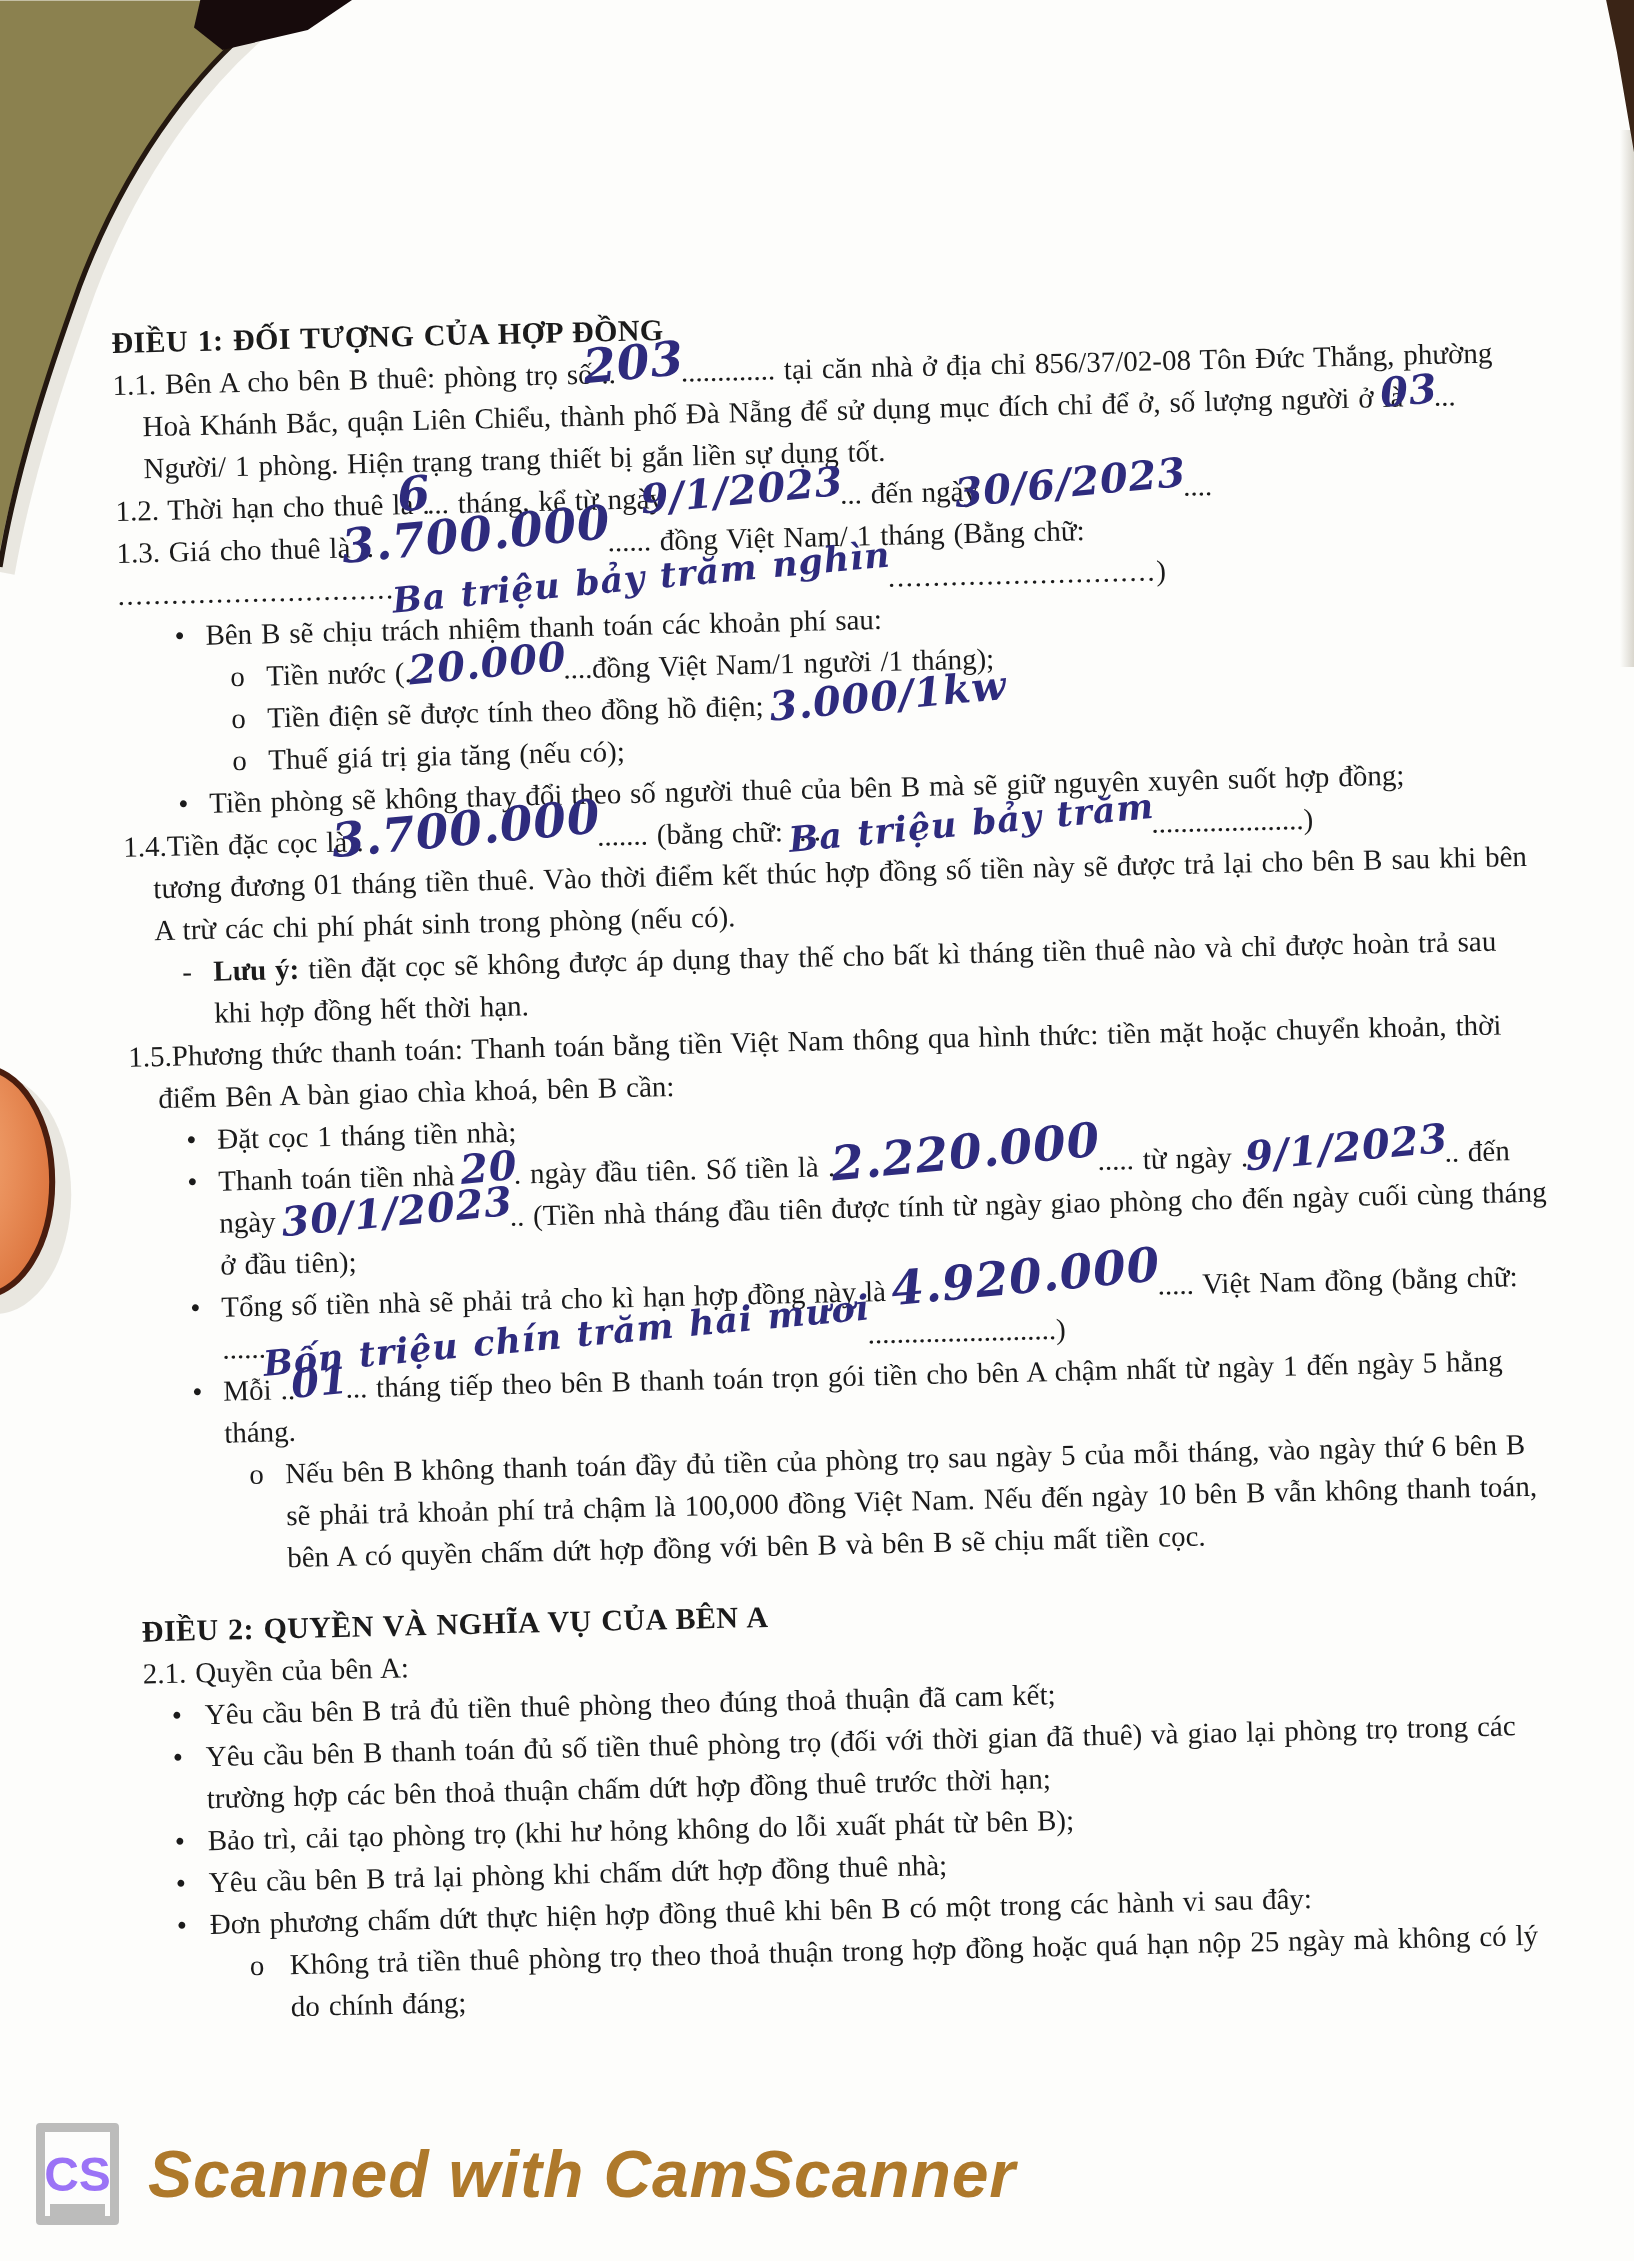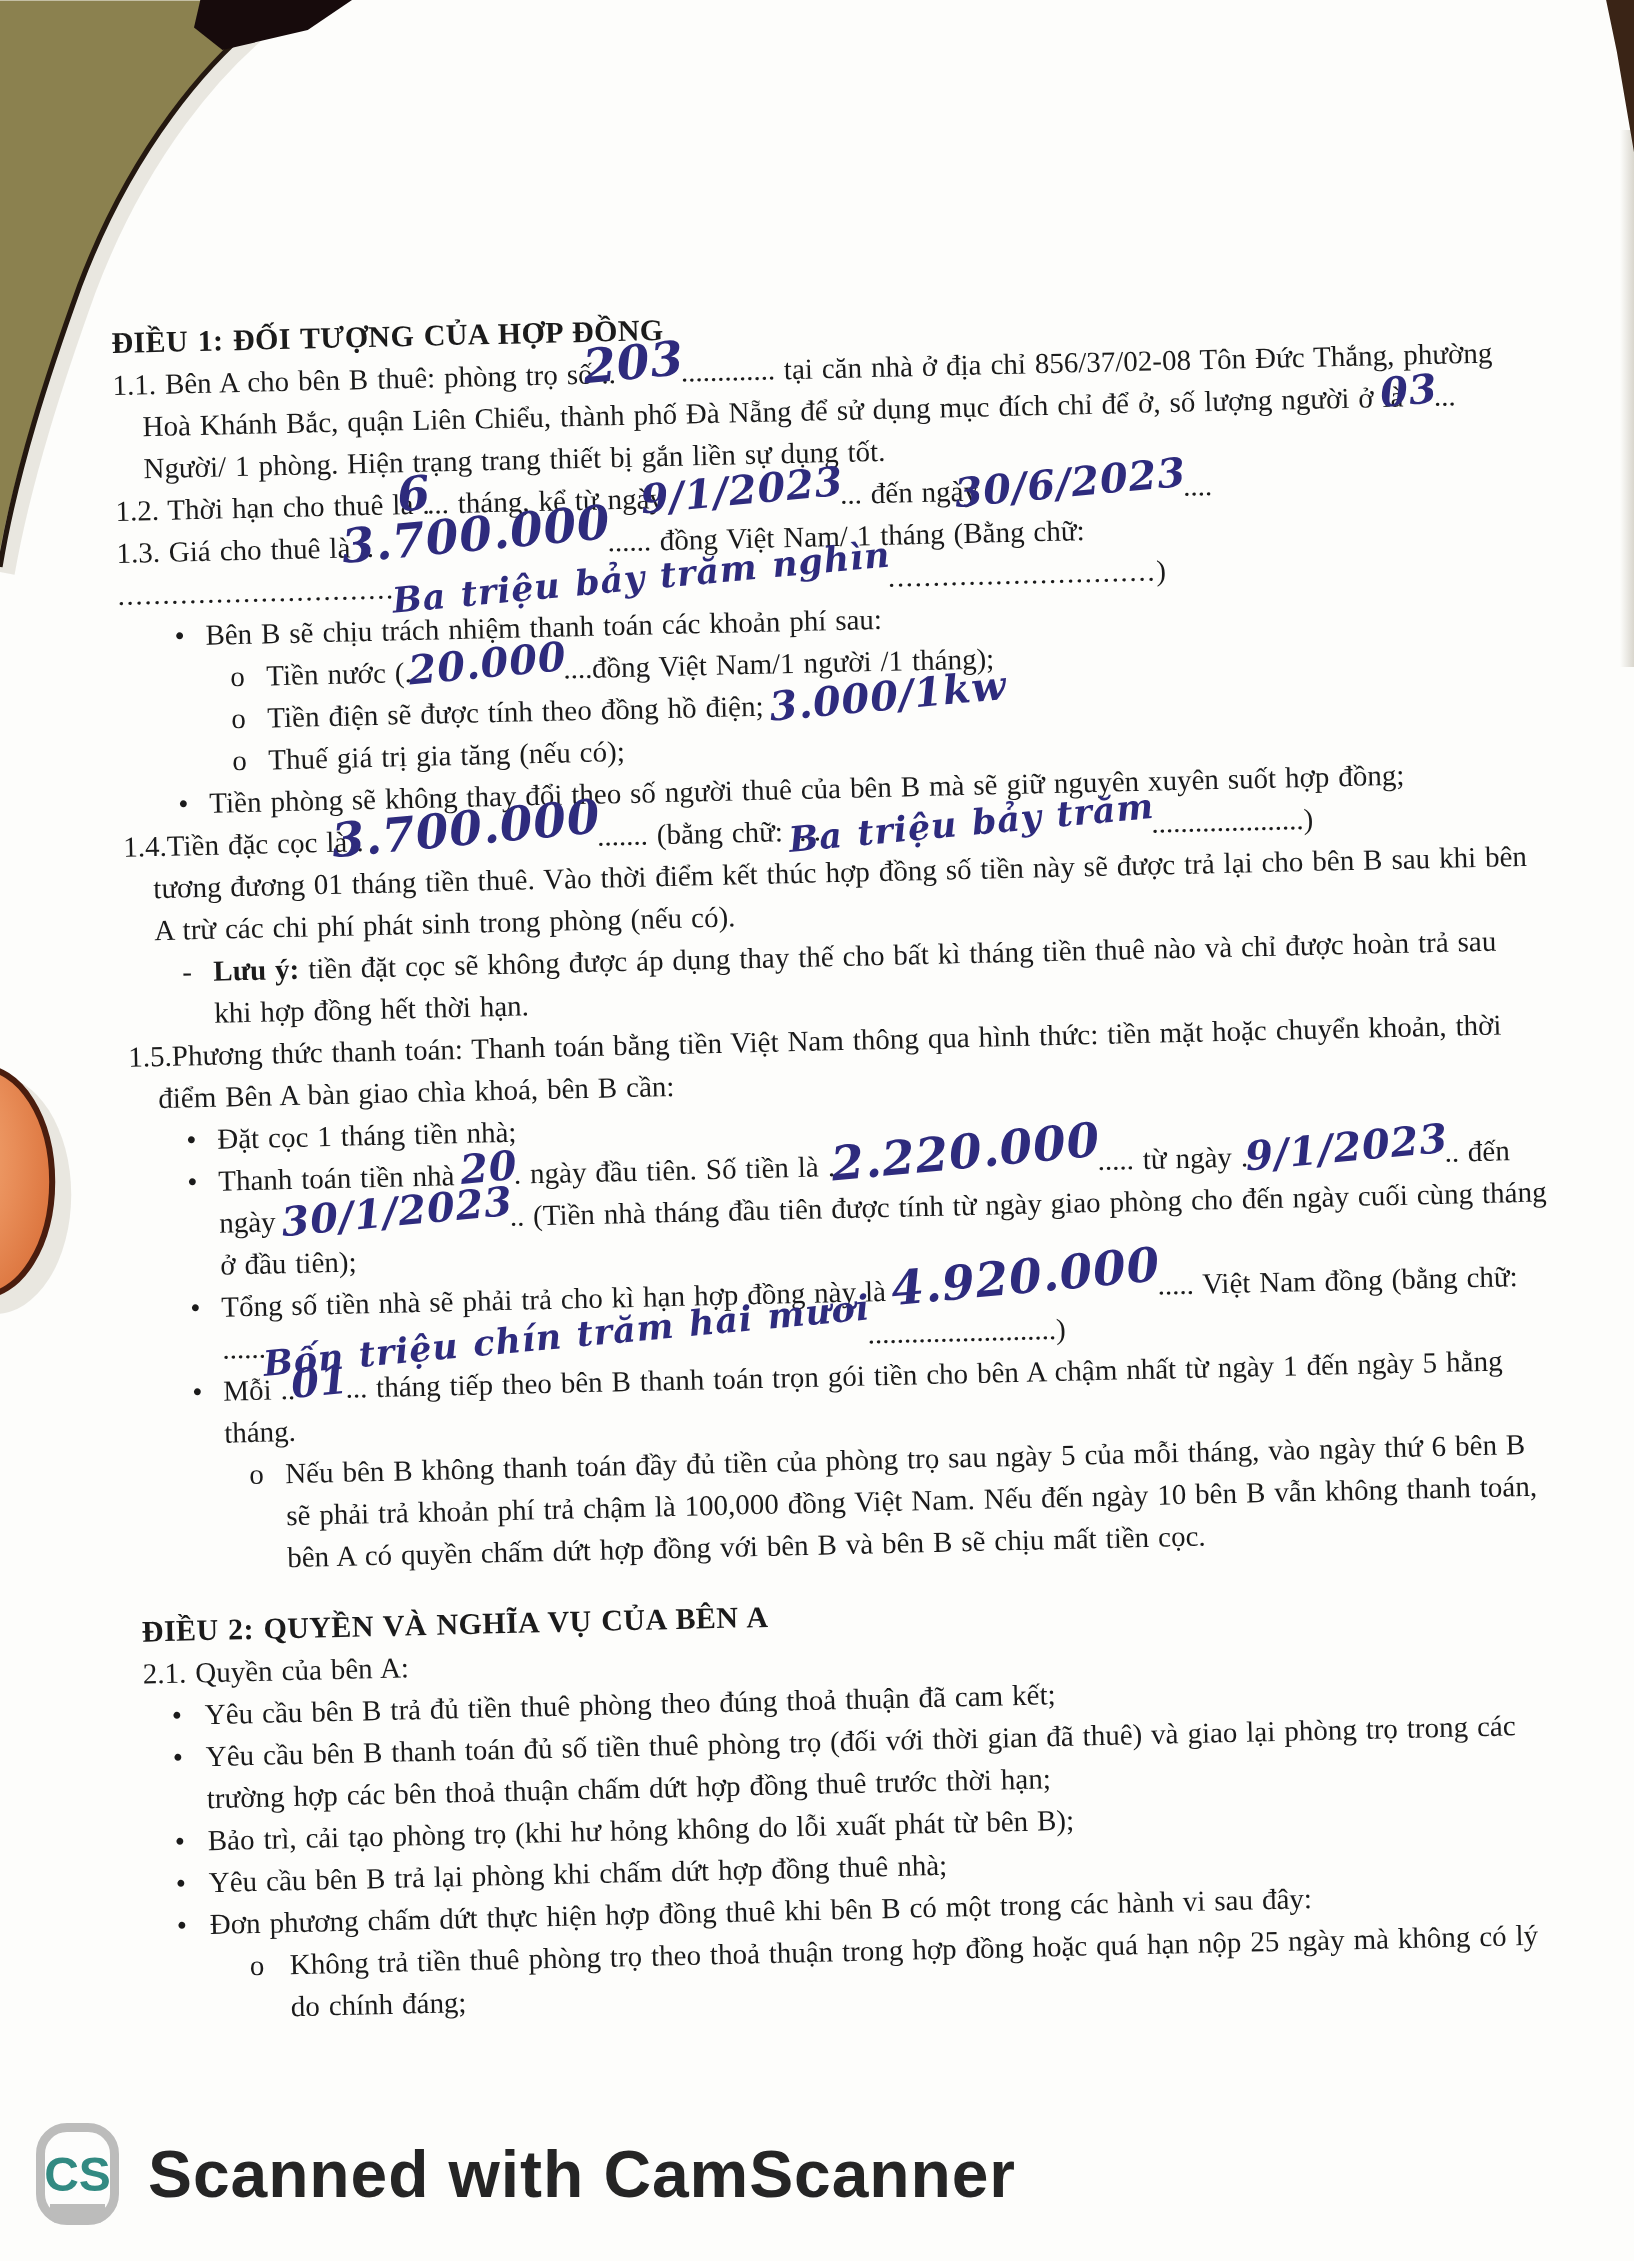--- a/index.html
+++ b/index.html
@@ -55,32 +55,32 @@
     letter-spacing:0.9px;white-space:nowrap;
   }
   .hw-lg{font-size:47px;top:-5.2px;}
   .hw-sm{font-size:35px;}
   
   .watermark{
     position:absolute;left:36px;top:2123px;z-index:6;
     display:flex;align-items:center;gap:29px;opacity:.85;
   }
   .wm-icon{
-    width:83px;height:102px;border:9.5px solid #b1b1b1;border-radius:31px;
+    width:83px;height:102px;border:9.5px solid #b1b1b1;border-radius:4px;
     position:relative;display:flex;align-items:center;justify-content:center;
     font-family:"Liberation Sans",sans-serif;font-weight:bold;font-size:48px;
-    color:#0f766e;box-sizing:border-box;background:rgba(255,255,255,.2);
+    color:#8b5cf6;box-sizing:border-box;background:rgba(255,255,255,.2);
   }
   .wm-icon::after{
     content:"";position:absolute;left:5.2px;right:5.2px;bottom:-7px;height:19px;
     background:#b1b1b1;border-radius:0 0 7px 7px;
   }
   .wm-text{
     font-family:"Liberation Sans",sans-serif;font-weight:600;font-size:66px;
-    color:#000000;letter-spacing:0.9px;white-space:nowrap;
+    color:#a16207;letter-spacing:0.9px;white-space:nowrap;font-style:italic;
   }
 </style>
 </head>
 <body>
 
 <svg class="corner-svg" width="320" height="589" viewBox="0 0 370 680">
   <path d="M0,0 L332,0 C238,62 148,182 92,330 C56,430 18,545 0,655 Z" fill="#8b814f"></path>
   <path d="M340,4 C246,66 156,186 100,334 C64,434 26,549 6,662" stroke="#d8d5cb" stroke-width="22" fill="none" opacity="0.55"></path>
   <path d="M332,0 C238,62 148,182 92,330 C56,430 18,545 0,655" stroke="#241810" stroke-width="6" fill="none"></path>
 </svg>

